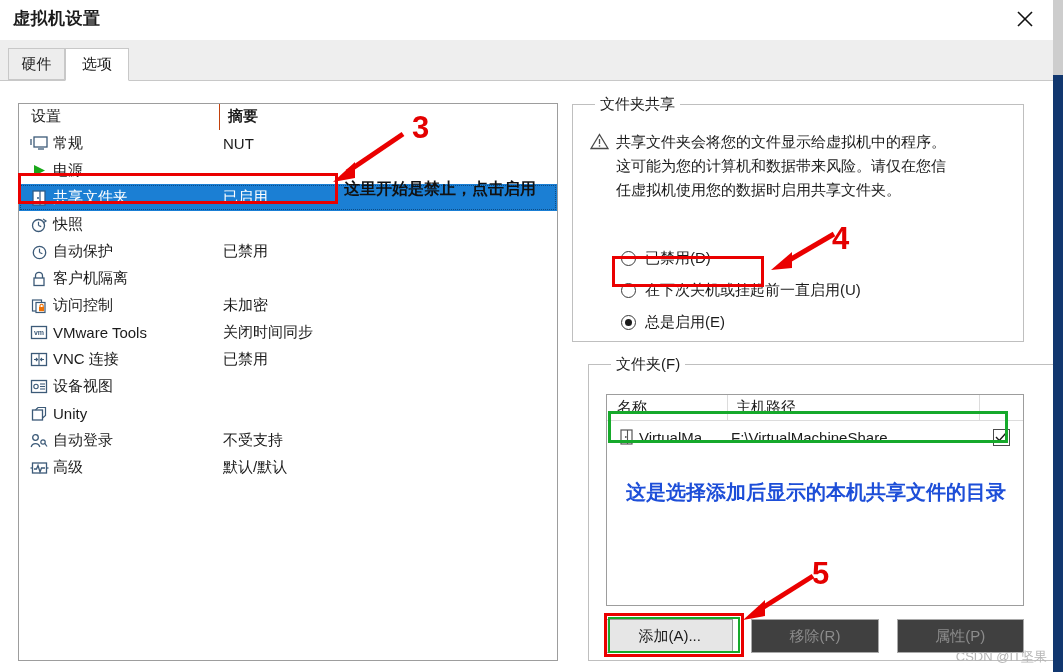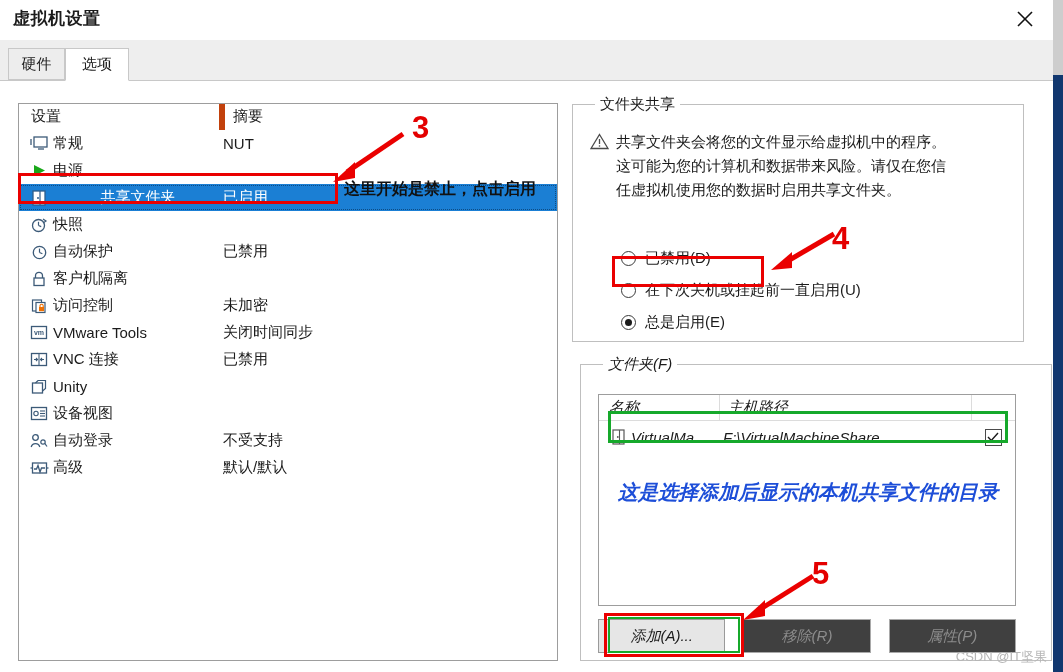--- a/index.html
+++ b/index.html
@@ -76,63 +76,62 @@
     border: 1px solid #9d9d9d;
     overflow: hidden;
   }
   .list-header {
     position: relative;
     height: 26px;
     display: flex;
     font-size: 15px; color: #1b1b1b;
   }
   .lh-name { width: 200px; padding: 3px 0 0 12px; }
-  .lh-sum  { flex: 1; padding: 3px 0 0 8px; border-left: 6px solid #c2410c; }
+  .lh-sum  { flex: 1; padding: 3px 0 0 8px; border-left: 1px solid #c2410c; font-weight: bold; }
   .rows { position: relative; }
   .row {
     position: relative;
     height: 27px;
     display: flex; align-items: center;
     font-size: 15px; color: #1b1b1b;
     cursor: pointer;
   }
   .row .ic {
     width: 28px; min-width: 28px;
     display: flex; align-items: center; justify-content: center;
     margin-left: 6px;
   }
   .row .nm { width: 170px; }
   .row .sm { margin-left: 0px; }
   .row.selected {
     background: #1b7fd4;
     color: #ffffff;
     outline: 1px dotted #0c4c85;
     outline-offset: -2px;
-    text-align: center;
   }
   .row.selected .sm { color: #ffffff; }
   .row.selected .nm { color: #ffffff; }
 
   
   .right-col {
     position: absolute; left: 572px; top: 14px;
     width: 452px; height: 566px;
   }
   fieldset.grp {
     position: absolute;
     margin: 0; padding: 0;
     border: 1px solid #bfbfbf;
     background: transparent;
   }
   fieldset.grp > legend {
     margin-left: 22px; padding: 0 5px;
     font-size: 15px; color: #1b1b1b;
   }
   .grp-share { left: 0; top: 0; width: 452px; height: 247px; }
-  .grp-folders { left: 8px; top: 260px; width: 472px; height: 306px; font-style: italic; }
+  .grp-folders { left: 16px; top: 260px; width: 472px; height: 306px; }
 
   .warn-wrap {
     position: absolute; left: 17px; top: 16px;
     width: 410px;
     display: flex;
   }
   .warn-icon { width: 26px; min-width: 26px; padding-top: 3px; }
   .warn-text {
     font-size: 15px; color: #1b1b1b; line-height: 24px;
     width: 330px;
@@ -384,40 +383,40 @@
                 <path d="M4 7.5 h3 M6 6 l1.5 1.5 L6 9" fill="none" stroke="#3c5a78" stroke-width="1.1"></path>
                 <path d="M14 7.5 h-3 M12 6 l-1.5 1.5 L12 9" fill="none" stroke="#3c5a78" stroke-width="1.1"></path>
               </svg>
           </span>
           <span class="nm">VNC 连接</span>
           <span class="sm">已禁用</span>
         </div>
 
         <div class="row">
           <span class="ic">
-            <svg width="17" height="16" viewBox="0 0 17 16">
-                <rect x="1.5" y="4" width="10" height="10" fill="#fff" stroke="#3c5a78" stroke-width="1.3"></rect>
-                <path d="M4.5 4 L7 1.5 H14.5 V9.5 L11.5 12" fill="none" stroke="#3c5a78" stroke-width="1.2"></path>
-              </svg>
-          </span>
-          <span class="nm">Unity</span>
-          <span class="sm"></span>
-        </div>
-
-        <div class="row">
-          <span class="ic">
             <svg width="18" height="15" viewBox="0 0 18 15">
                 <rect x="1.5" y="1.5" width="15" height="12" fill="none" stroke="#3c5a78" stroke-width="1.3"></rect>
                 <circle cx="6" cy="7.5" r="2.2" fill="none" stroke="#3c5a78" stroke-width="1.1"></circle>
                 <line x1="10" y1="5" x2="15" y2="5" stroke="#3c5a78" stroke-width="1.1"></line>
                 <line x1="10" y1="7.5" x2="15" y2="7.5" stroke="#3c5a78" stroke-width="1.1"></line>
                 <line x1="10" y1="10" x2="15" y2="10" stroke="#3c5a78" stroke-width="1.1"></line>
               </svg>
           </span>
           <span class="nm">设备视图</span>
+          <span class="sm"></span>
+        </div>
+
+        <div class="row">
+          <span class="ic">
+            <svg width="17" height="16" viewBox="0 0 17 16">
+                <rect x="1.5" y="4" width="10" height="10" fill="#fff" stroke="#3c5a78" stroke-width="1.3"></rect>
+                <path d="M4.5 4 L7 1.5 H14.5 V9.5 L11.5 12" fill="none" stroke="#3c5a78" stroke-width="1.2"></path>
+              </svg>
+          </span>
+          <span class="nm">Unity</span>
           <span class="sm"></span>
         </div>
 
         <div class="row">
           <span class="ic">
             <svg width="18" height="16" viewBox="0 0 18 16">
                 <circle cx="5.5" cy="4.5" r="2.8" fill="none" stroke="#3c5a78" stroke-width="1.3"></circle>
                 <path d="M1.2 14 a4.4 4.4 0 0 1 8.6 0" fill="none" stroke="#3c5a78" stroke-width="1.3"></path>
                 <circle cx="13" cy="9" r="2.2" fill="none" stroke="#3c5a78" stroke-width="1.2"></circle>
                 <line x1="14.8" y1="10.4" x2="17" y2="13.5" stroke="#3c5a78" stroke-width="1.2"></line>

